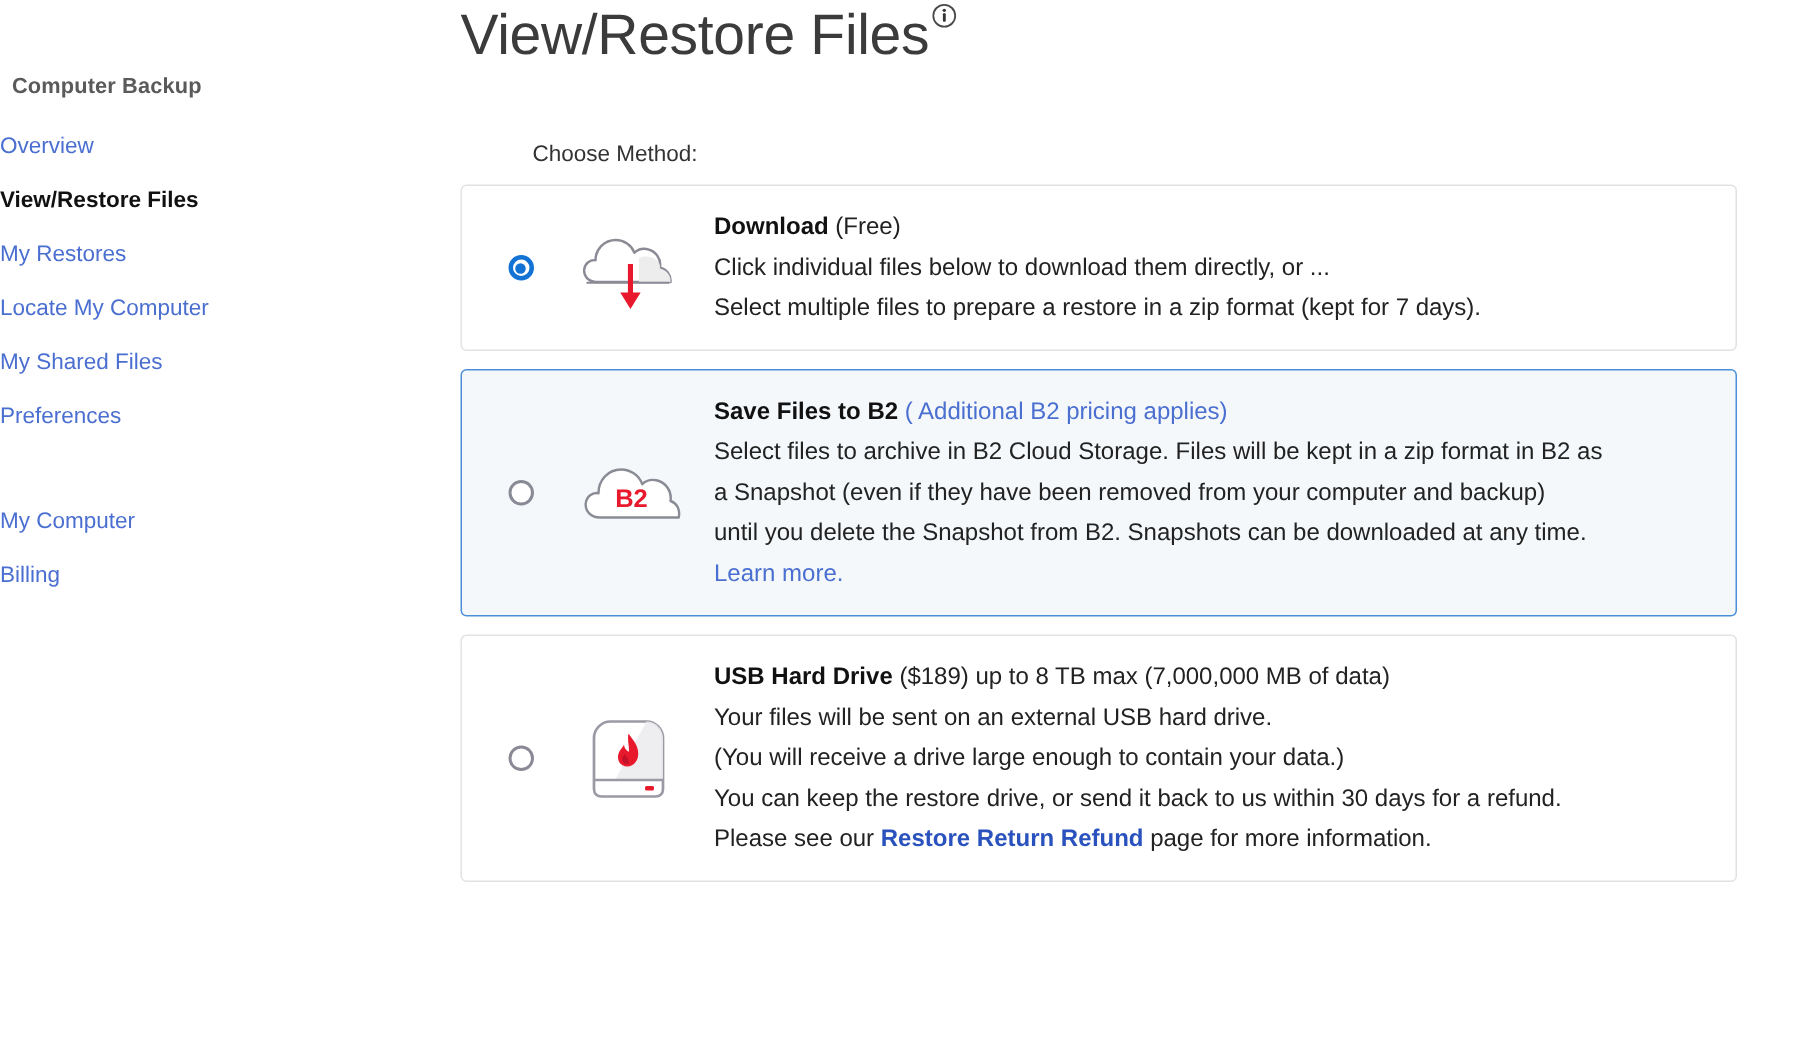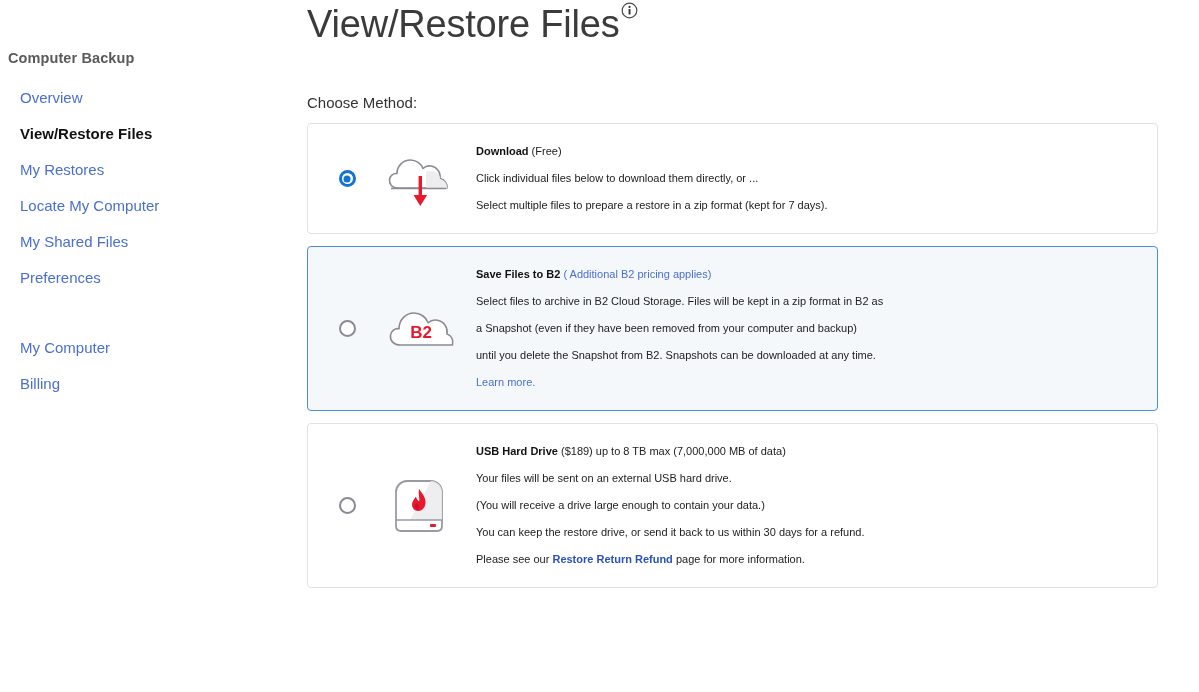--- a/index.html
+++ b/index.html
@@ -30,21 +30,20 @@
     font-weight: bold;
     color: #5a5a5a;
     padding-left: 8px;
     margin-bottom: 14px;
     letter-spacing: 0.1px;
   }
   .side-link {
     display: block;
     font-size: 15px;
     color: #4a6fd0;
-    padding-left: 20px;
     line-height: 36px;
     text-decoration: none;
     cursor: pointer;
   }
   .side-link.active {
     color: #111111;
     font-weight: bold;
   }
   .side-spacer { height: 34px; }
 
@@ -71,20 +70,21 @@
     margin-top: 2px;
     margin-left: 2px;
   }
   .info-icon svg { display: block; }
 
   .choose-method {
     font-size: 15px;
     color: #333333;
     margin-top: 48px;
     margin-bottom: 12px;
+    margin-left: 48px;
   }
 
   
   .card {
     position: relative;
     border: 1px solid #e2e2e2;
     border-radius: 4px;
     background: #ffffff;
     width: 851px;
     margin-bottom: 12px;
@@ -138,21 +138,21 @@
     align-items: center;
     justify-content: flex-start;
   }
   .icon-cell svg { display: block; }
 
   .text-cell {
     flex: 1 1 auto;
     padding-right: 20px;
   }
   .line {
-    font-size: 11px;
+    font-size: 16px;
     line-height: 27px;
     color: #222222;
     white-space: nowrap;
   }
   .line b { font-weight: bold; color: #111111; }
   .link {
     color: #4a6fd0;
     text-decoration: none;
     cursor: pointer;
   }

